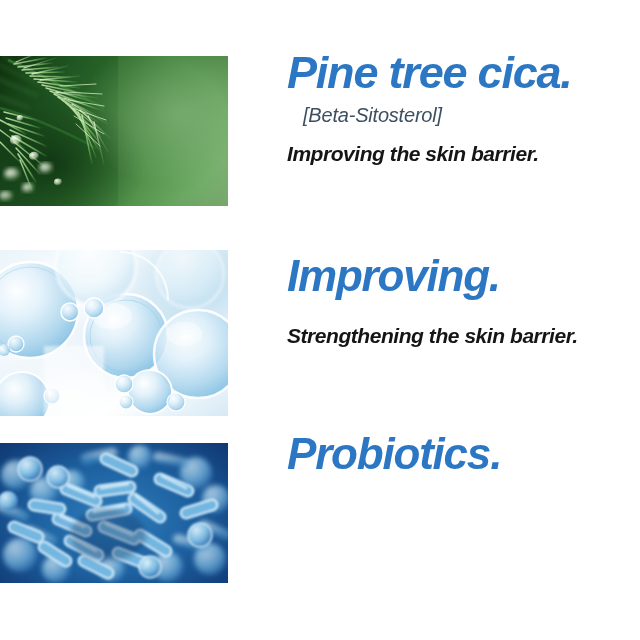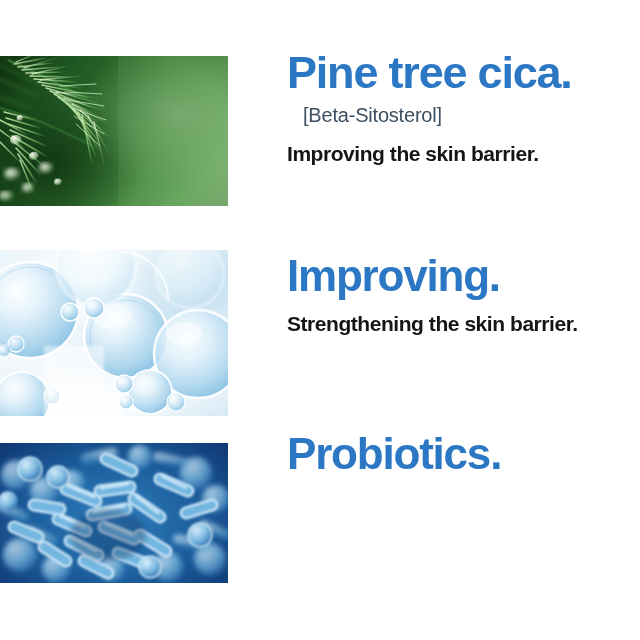--- a/index.html
+++ b/index.html
@@ -13,20 +13,21 @@
     font-family: "Liberation Sans", sans-serif;
     overflow: hidden;
     position: relative;
   }
 
   .page {
     position: relative;
     width: 640px;
     height: 523px;
     background: #ffffff;
+    font-style: italic;
   }
 
   
   .ingredient-row {
     position: absolute;
     left: 0;
     width: 640px;
     display: block;
   }
 
@@ -108,21 +109,21 @@
     inset: 0;
     background:
       radial-gradient(ellipse 105% 115% at 50% 50%, rgba(0,0,0,0) 48%, rgba(0,25,0,0.40) 100%);
   }
 
   
   #row-panthenol { top: 228px; height: 200px; }
   #row-panthenol .media { top: 22px; height: 166px; }
   #row-panthenol .text-block { top: 26px; }
   #row-panthenol .headline { font-size: 44px; }
-  #row-panthenol .subline { margin-top: 14px; }
+  #row-panthenol .subline { margin-top: 26px; }
 
   .bubble-bg {
     position: absolute;
     inset: 0;
     background:
       radial-gradient(ellipse 60% 70% at 30% 88%, rgba(255,255,255,0.95) 0%, rgba(255,255,255,0) 60%),
       radial-gradient(ellipse 70% 80% at 88% 18%, rgba(186,220,238,0.85) 0%, rgba(255,255,255,0) 62%),
       linear-gradient(150deg, #e9f4fa 0%, #ffffff 28%, #dcecf6 55%, #ffffff 74%, #d6e9f5 100%);
   }
   .bubble-layer { position: absolute; inset: 0; }

